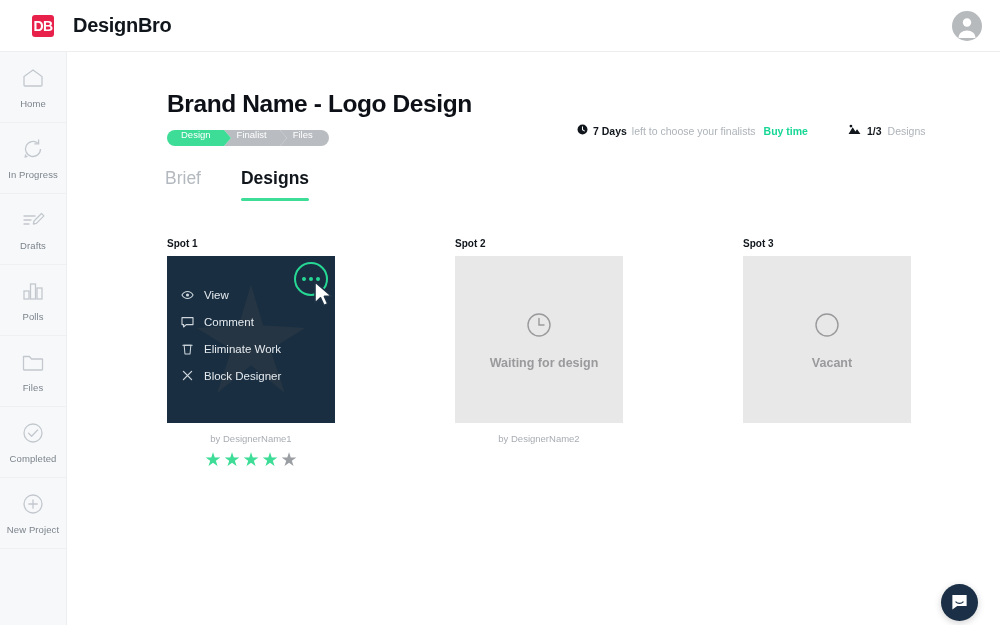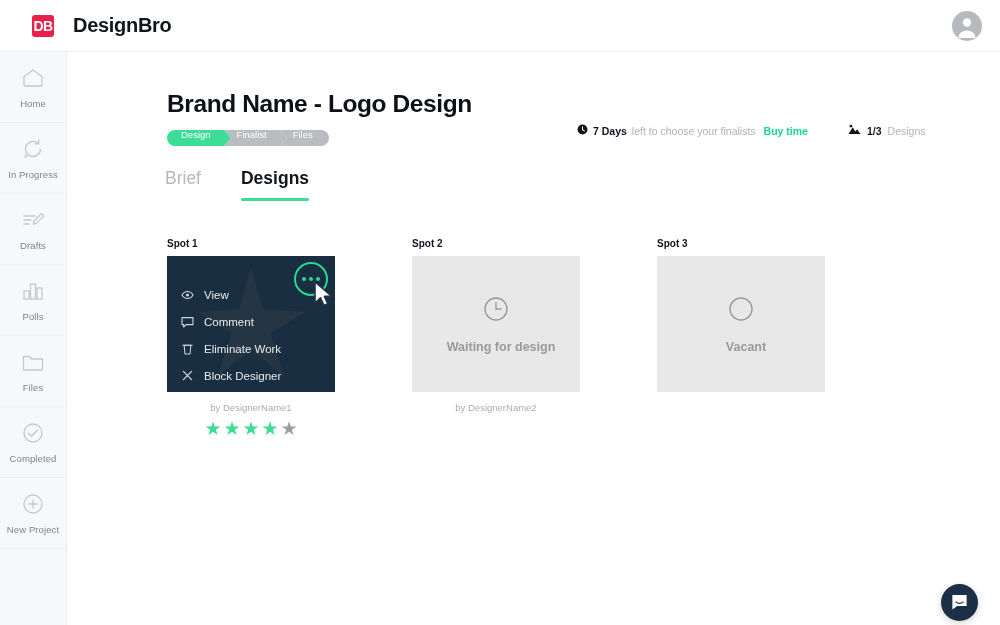--- a/index.html
+++ b/index.html
@@ -99,24 +99,24 @@
   .tabs { position: absolute; left: 98px; top: 100px; display: flex; gap: 40px; align-items: flex-end; }
   .tab { font-size: 17.5px; cursor: pointer; position: relative; padding-bottom: 12px; }
   .tab.inactive { color: #b4b9bf; font-weight: normal; }
   .tab.active { color: #10161c; font-weight: bold; }
   .tab.active::after {
     content: ""; position: absolute; left: 0; right: 0; bottom: 0;
     height: 3px; background: #3ddc97; border-radius: 2px;
   }
 
   
-  .spots { position: absolute; left: 100px; top: 170px; display: flex; gap: 77px; }
+  .spots { position: absolute; left: 100px; top: 170px; display: flex; gap: 120px; }
   .spot { width: 168px; }
   .spot-label { font-size: 10px; color: #10161c; font-weight: 600; margin-bottom: 7px; }
-  .spot-card { width: 168px; height: 136px; position: relative; overflow: hidden; }
+  .spot-card { width: 168px; height: 167px; position: relative; overflow: hidden; }
 
   
   .card-dark { background: #1f3447; }
   .star-wm {
     position: absolute; left: 50%; top: 50%;
     transform: translate(-50%,-50%);
     opacity: .30;
   }
   .overlay-tint { position: absolute; inset: 0; background: rgba(24,45,64,0.72); }
   .dots-btn {

